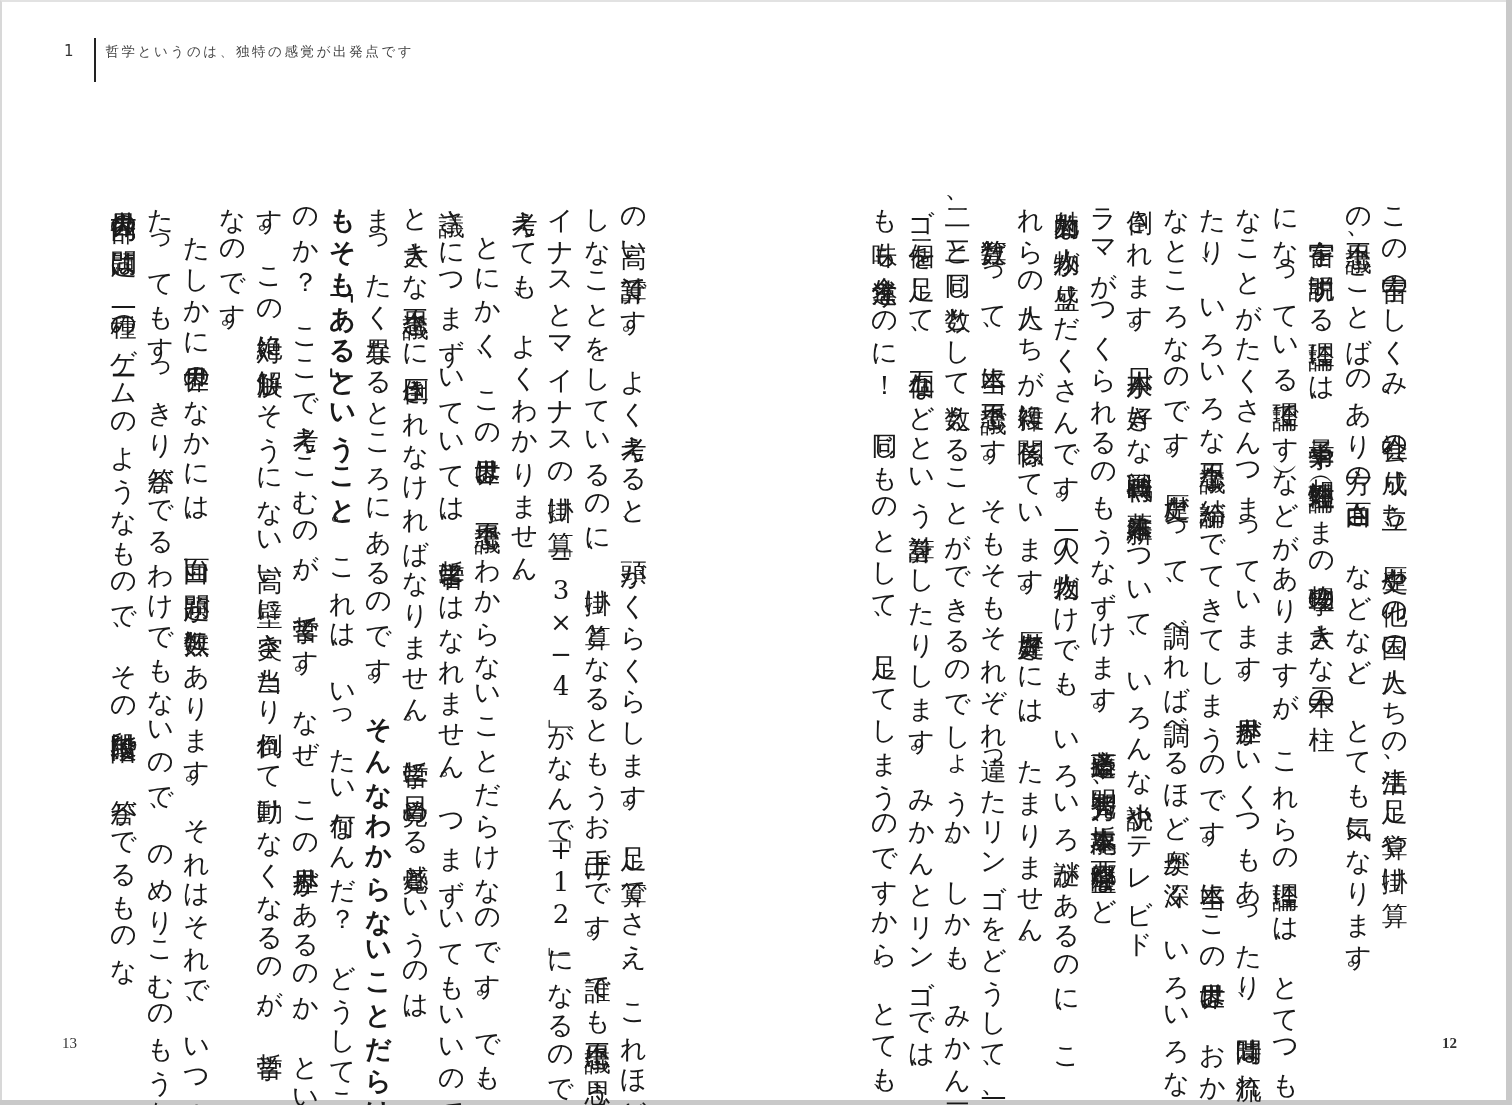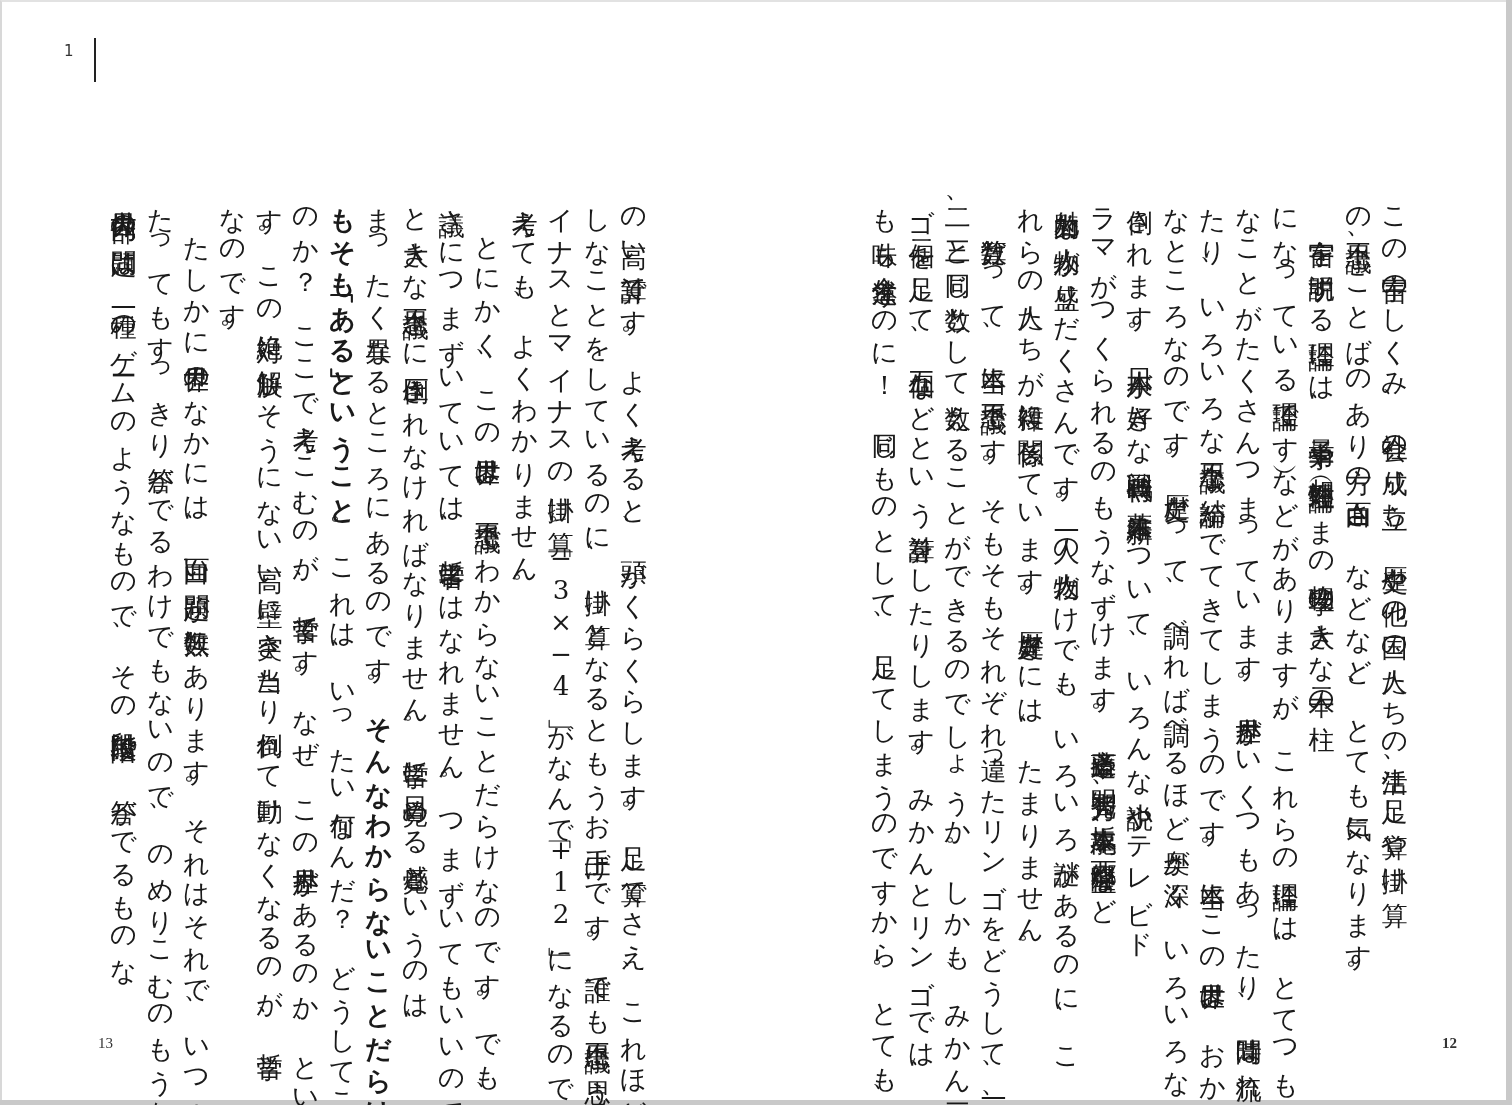--- a/index.html
+++ b/index.html
@@ -24,21 +24,21 @@
     }
     .chapter-num { font-size: 15px; width: 30px; line-height: 22px; padding-top: 2px; }
     .head-rule { width: 1.5px; height: 44px; background: #222; margin-right: 10px; }
     .chapter-title { font-size: 13.5px; letter-spacing: 2.6px; line-height: 22px; padding-top: 2px; color: #444; }
 
     .page-num {
       position: absolute; top: 1033px;
       font-family: "Liberation Serif", "DejaVu Serif", serif;
       font-size: 15px; color: #333;
     }
-    .page-num.left { left: 60px; margin-left: 36px; }
+    .page-num.left { left: 60px; }
     .page-num.right { left: 1440px; font-weight: bold; }
 
     .col {
       position: absolute; top: 188px;
       writing-mode: vertical-rl;
       text-orientation: upright;
       font-family: "DejaVu Serif", "Liberation Serif", serif;
       font-size: 26.2px;
       line-height: 30px;
       height: 800px;
@@ -50,20 +50,21 @@
     .col .b { font-weight: bold; font-family: "DejaVu Sans", "Liberation Sans", sans-serif; }
   </style>
 </head>
 <body>
 
 <div class="spread">
 
   <div class="running-head">
     <span class="chapter-num">1</span>
     <span class="head-rule"></span>
+    <span class="chapter-title">哲学というのは、独特の感覚が出発点です</span>
   </div>
 
   <div id="right-page">
     <div class="col" style="left:1378px">この宇宙のしくみ、社会の成り立ち、歴史や他の国の人たちの生活、足し算や掛け算</div>
     <div class="col" style="left:1342px">の不思議、ことばのあり方の面白さ、などなど、とても気になります。</div>
     <div class="col" style="left:1305px">　宇宙を説明する理論には、量子力学や相対性理論（いまの物理学の大きな二本の柱</div>
     <div class="col" style="left:1269px">になっている理論です）などがありますが、これらの理論には、とてつもなく不思議</div>
     <div class="col" style="left:1232px">なことがたくさんつまっています。世界がいくつもあったり、時間は流れていなかっ</div>
     <div class="col" style="left:1196px">たり、いろいろな不思議な結論がでてきてしまうのです。本当にこの世界は、おかし</div>
     <div class="col" style="left:1160px">なところなのです。歴史だって、調べれば調べるほど奥が深く、いろいろな事実に圧</div>

